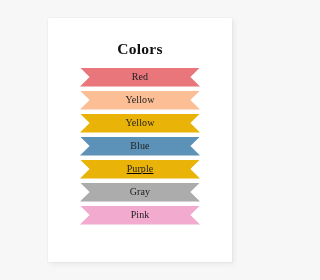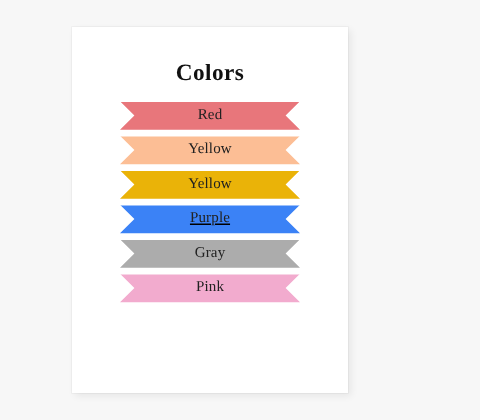--- a/index.html
+++ b/index.html
@@ -113,21 +113,24 @@
 
     <div class="ribbon-row" style="background: rgb(232, 118, 123);">
           <span class="ribbon-label" style="color: rgb(33, 33, 33);">Red</span>
         </div>
         <div class="ribbon-row" style="background: rgb(252, 190, 149);">
           <span class="ribbon-label" style="color: rgb(33, 33, 33);">Yellow</span>
         </div>
         <div class="ribbon-row" style="background: #eab308;">
           <span class="ribbon-label" style="color: rgb(33, 33, 33);">Yellow</span>
         </div>
-        <div class="ribbon-row" style="background: #3b82f6; text-decoration: underline;">
+        <div class="ribbon-row" style="background: rgb(92, 146, 184);">
+          <span class="ribbon-label" style="color: rgb(33, 33, 33);">Blue</span>
+        </div>
+        <div class="ribbon-row" style="background: #eab308; text-decoration: underline;">
           <span class="ribbon-label" style="color: rgb(33, 33, 33);">Purple</span>
         </div>
         <div class="ribbon-row" style="background: rgb(172, 172, 172);">
           <span class="ribbon-label" style="color: rgb(33, 33, 33);">Gray</span>
         </div>
         <div class="ribbon-row" style="background: rgb(242, 171, 206);">
           <span class="ribbon-label" style="color: rgb(33, 33, 33);">Pink</span>
         </div>
       </div>
 

